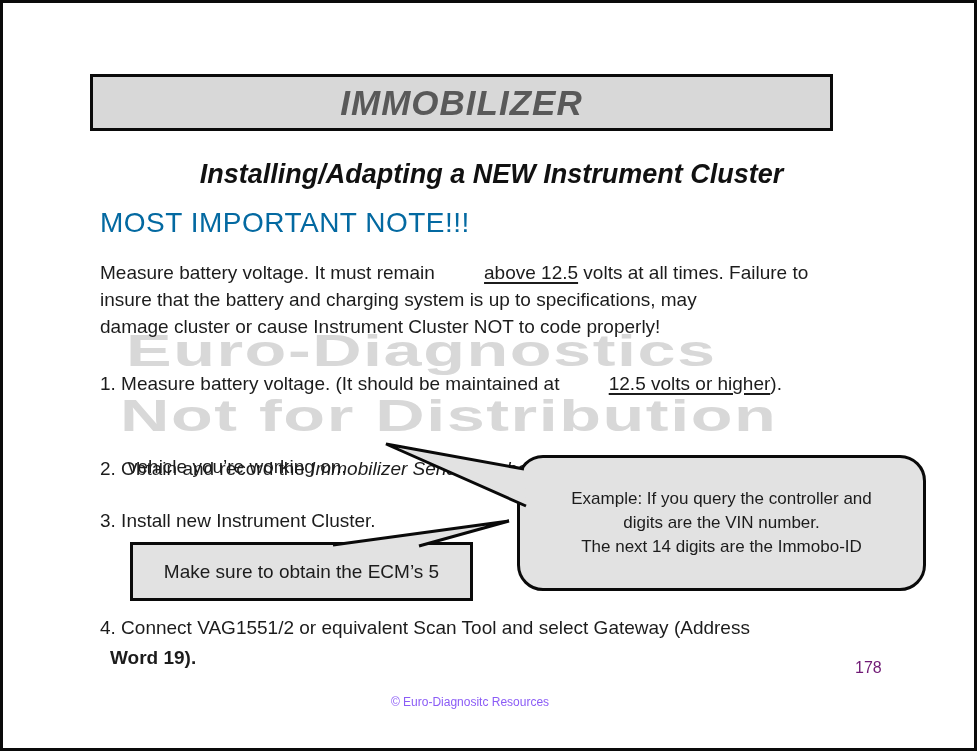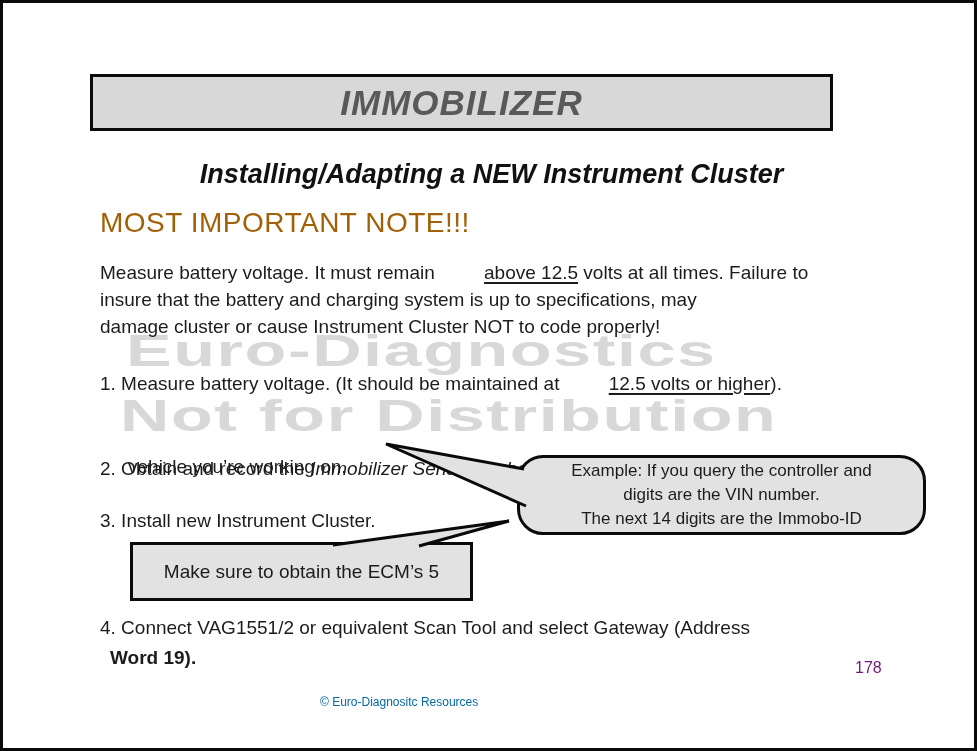--- a/index.html
+++ b/index.html
@@ -58,21 +58,21 @@
     font-size: 27px;
     font-weight: bold;
     font-style: italic;
     color: #111111;
   }
 
   .heading {
     position: absolute;
     left: 97px; top: 204px;
     font-size: 28px;
-    color: #a16207;
+    color: #0369a1;
     letter-spacing: 0.5px;
   }
 
   .body-text { font-size: 19px; color: #1c1c1c; }
 
   .note {
     position: absolute;
     left: 97px; top: 256px;
     line-height: 27px;
   }
@@ -105,21 +105,21 @@
     text-align: center;
     font-size: 19px;
     color: #1c1c1c;
     line-height: 25px;
   }
 
   
   .bubble {
     position: absolute;
     left: 514px; top: 452px;
-    width: 409px; height: 80px;
+    width: 409px; height: 136px;
     background: #e2e2e2;
     border: 3px solid #0a0a0a;
     border-radius: 26px;
     display: flex; flex-direction: column;
     align-items: center; justify-content: center;
     text-align: center;
     font-size: 17px;
     color: #1c1c1c;
     line-height: 24px;
   }
@@ -136,22 +136,23 @@
     position: absolute;
     left: 852px; top: 656px;
     font-size: 16px;
     color: #701a75;
   }
 
   .footer {
     position: absolute;
     left: 317px; top: 692px;
     width: 300px;
+    text-align: center;
     font-size: 12px;
-    color: #0369a1;
+    color: #8b5cf6;
   }
 </style>
 </head>
 <body>
 
 <div class="page">
 
   <div class="watermark-line wm1">Euro-Diagnostics</div>
   <div class="watermark-line wm2">Not for Distribution</div>
 

